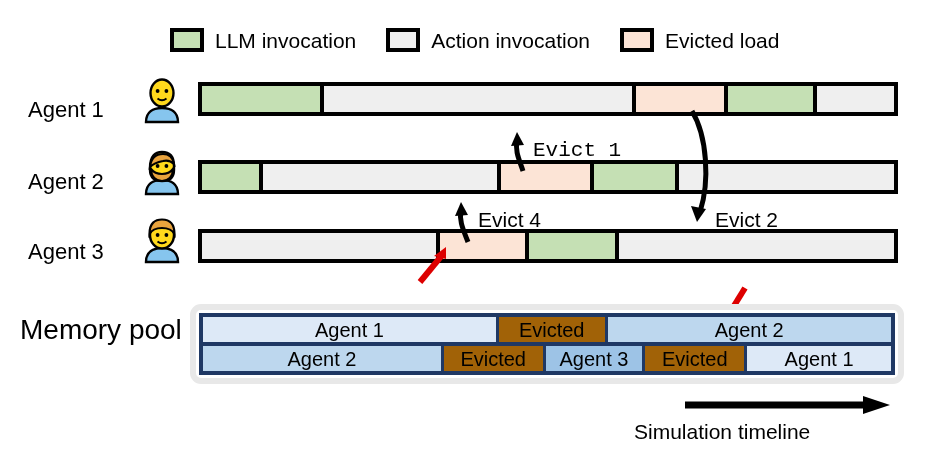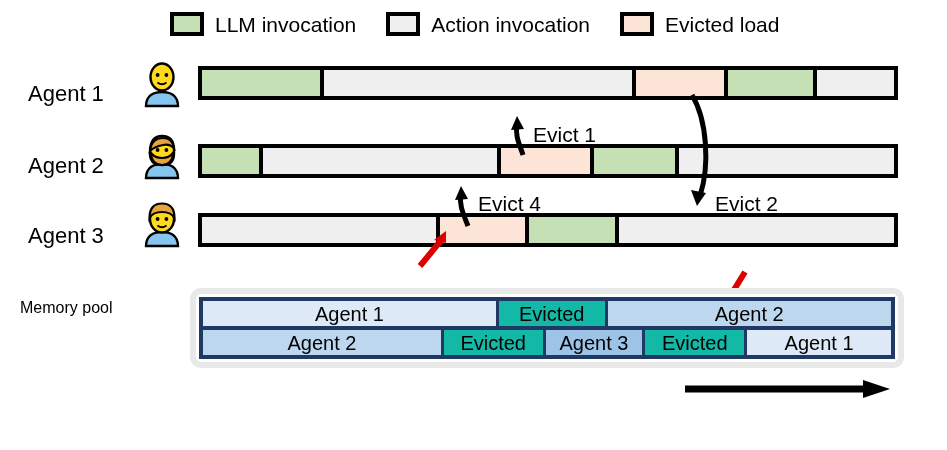--- a/index.html
+++ b/index.html
@@ -1,18 +1,18 @@
 <!DOCTYPE html>
 <html><head>
 <meta charset="utf-8">
 <style>
   html,body{margin:0;padding:0;background:#ffffff;}
   body{width:947px;height:450px;position:relative;overflow:hidden;
        font-family:"Liberation Sans", sans-serif;color:#000;}
-  #stage{position:absolute;left:0;top:0;width:947px;height:320px;}
+  #stage{position:absolute;left:0;top:16px;width:947px;height:320px;}
 
   
   #legend{position:absolute;left:170px;top:8px;width:760px;height:32px;
           display:flex;align-items:center;gap:0px;}
   .lg-item{display:flex;align-items:center;}
   .lg-swatch{width:34px;height:24px;border:4px solid #000;box-sizing:border-box;}
   .lg-label{font-size:21px;margin-left:11px;white-space:nowrap;line-height:1;}
   .lg-gap{width:30px;}
 
   
@@ -25,37 +25,37 @@
   .seg:last-child{border-right:none;}
   .seg-llm{background:#c5e0b4;}
   .seg-act{background:#efefef;}
   .seg-mem{background:#fce4d6;}
 
   
   .note{position:absolute;font-size:21px;white-space:nowrap;line-height:1;}
   .note-red{position:absolute;font-size:20px;white-space:nowrap;line-height:1;color:#dd0000;}
 
   
-  #pool-label{position:absolute;left:20px;top:300px;font-size:16px;line-height:1;}
+  #pool-label{position:absolute;left:20px;top:300px;font-size:28px;line-height:1;}
   #pool-frame{position:absolute;left:190px;top:288px;width:714px;height:80px;
               background:#ffffff;border:6px solid #e8e8e8;border-radius:11px;
               box-sizing:border-box;padding:3px;}
   #pool-inner{width:100%;height:100%;border:4px solid #1f3864;box-sizing:border-box;
               background:#1f3864;display:flex;flex-direction:column;}
   .pool-row{flex:1;display:flex;box-sizing:border-box;}
   .pool-row:first-child{border-bottom:2px solid #1f3864;}
   .pool-row:last-child{border-top:2px solid #1f3864;}
   .pcell{height:100%;box-sizing:border-box;display:flex;align-items:center;
          justify-content:center;font-size:20px;line-height:1;
          border-right:3px solid #1f3864;}
   .pcell:last-child{border-right:none;}
   .p-a1{background:#dde9f7;}
   .p-a2{background:#bdd7ee;}
   .p-a3{background:#9dc3e6;}
-  .p-ev{background:#14b8a6;}
+  .p-ev{background:#a16207;}
 
   
   #tl-arrow{position:absolute;left:685px;top:382px;width:205px;height:14px;}
   #tl-label{position:absolute;left:634px;top:405px;font-size:21px;line-height:1;}
 
   svg{overflow:visible;}
 </style>
 </head>
 <body>
 
@@ -138,21 +138,21 @@
     <path d="M692 95 C707 120 710 165 700 196" fill="none" stroke="#000" stroke-width="5"></path>
     <path d="M697 206 L691 190 L706 193 Z" fill="#000"></path>
 
     <path d="M420 266 L443 238" fill="none" stroke="#dd0000" stroke-width="6"></path>
     <path d="M446 231 L434 240 L446 243 Z" fill="#dd0000"></path>
 
     <path d="M745 272 L724 306" fill="none" stroke="#dd0000" stroke-width="6"></path>
     <path d="M720 313 L721 298 L732 305 Z" fill="#dd0000"></path>
   </svg>
 
-  <div class="note" style="left:533px;top:124px;">Evict 1</div>
+  <div class="note" style="left:533px;top:124px;font-family:Liberation Mono, monospace;">Evict 1</div>
   <div class="note" style="left:478px;top:193px;">Evict 4</div>
   <div class="note" style="left:715px;top:193px;">Evict 2</div>
 
   <div id="pool-label">Memory pool</div>
   <div id="pool-frame">
     <div id="pool-inner">
       <div class="pool-row">
         <div class="pcell p-a1" style="width: 43%;">Agent 1</div>
         <div class="pcell p-ev" style="width: 15.8%;">Evicted</div>
         <div class="pcell p-a2" style="width: 41.2%;">Agent 2</div>
@@ -164,14 +164,15 @@
         <div class="pcell p-ev" style="width: 14.8%;">Evicted</div>
         <div class="pcell p-a1" style="width: 20.9%;">Agent 1</div>
       </div>
     </div>
   </div>
 
   <svg id="tl-arrow" viewBox="0 0 205 14">
     <line x1="0" y1="7" x2="183" y2="7" stroke="#000" stroke-width="7"></line>
     <path d="M205 7 L178 -2 L178 16 Z" fill="#000"></path>
   </svg>
+  <div id="tl-label">Simulation timeline</div>
 
 </div>
 
 </body></html>

